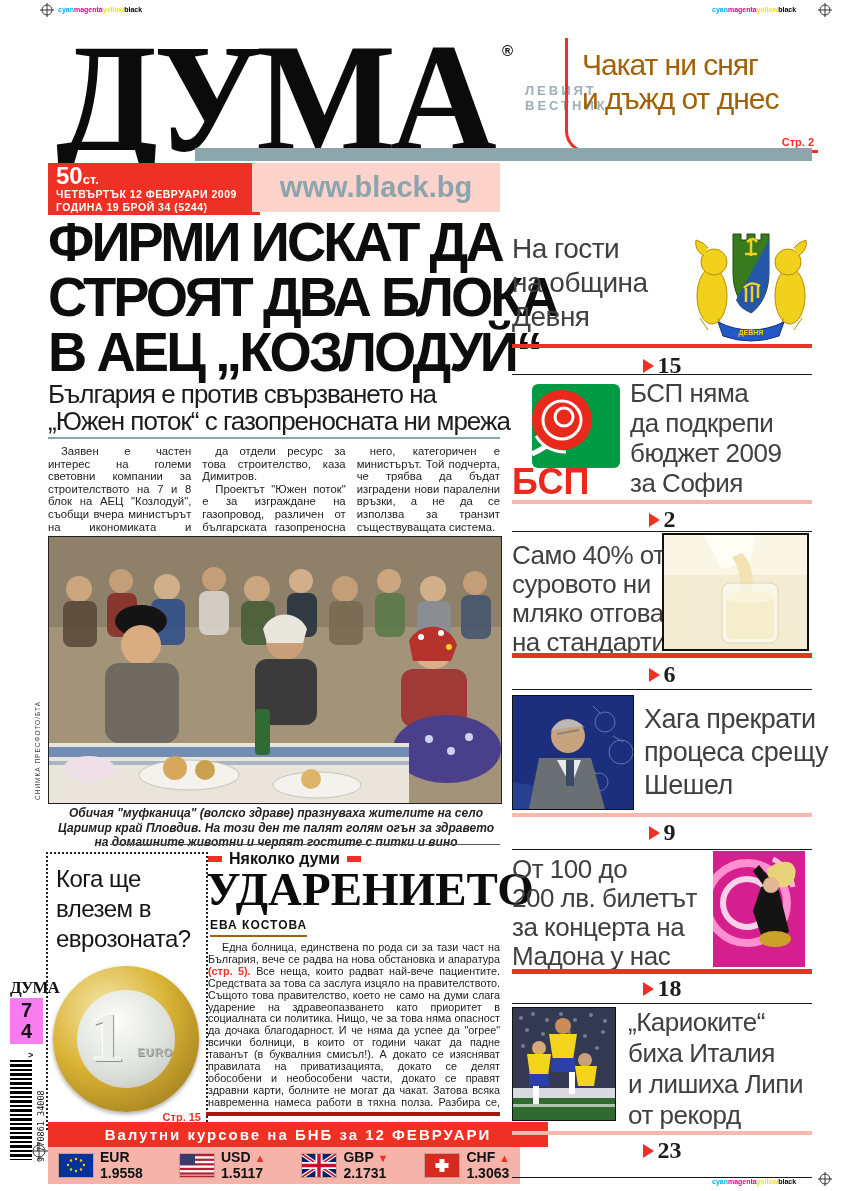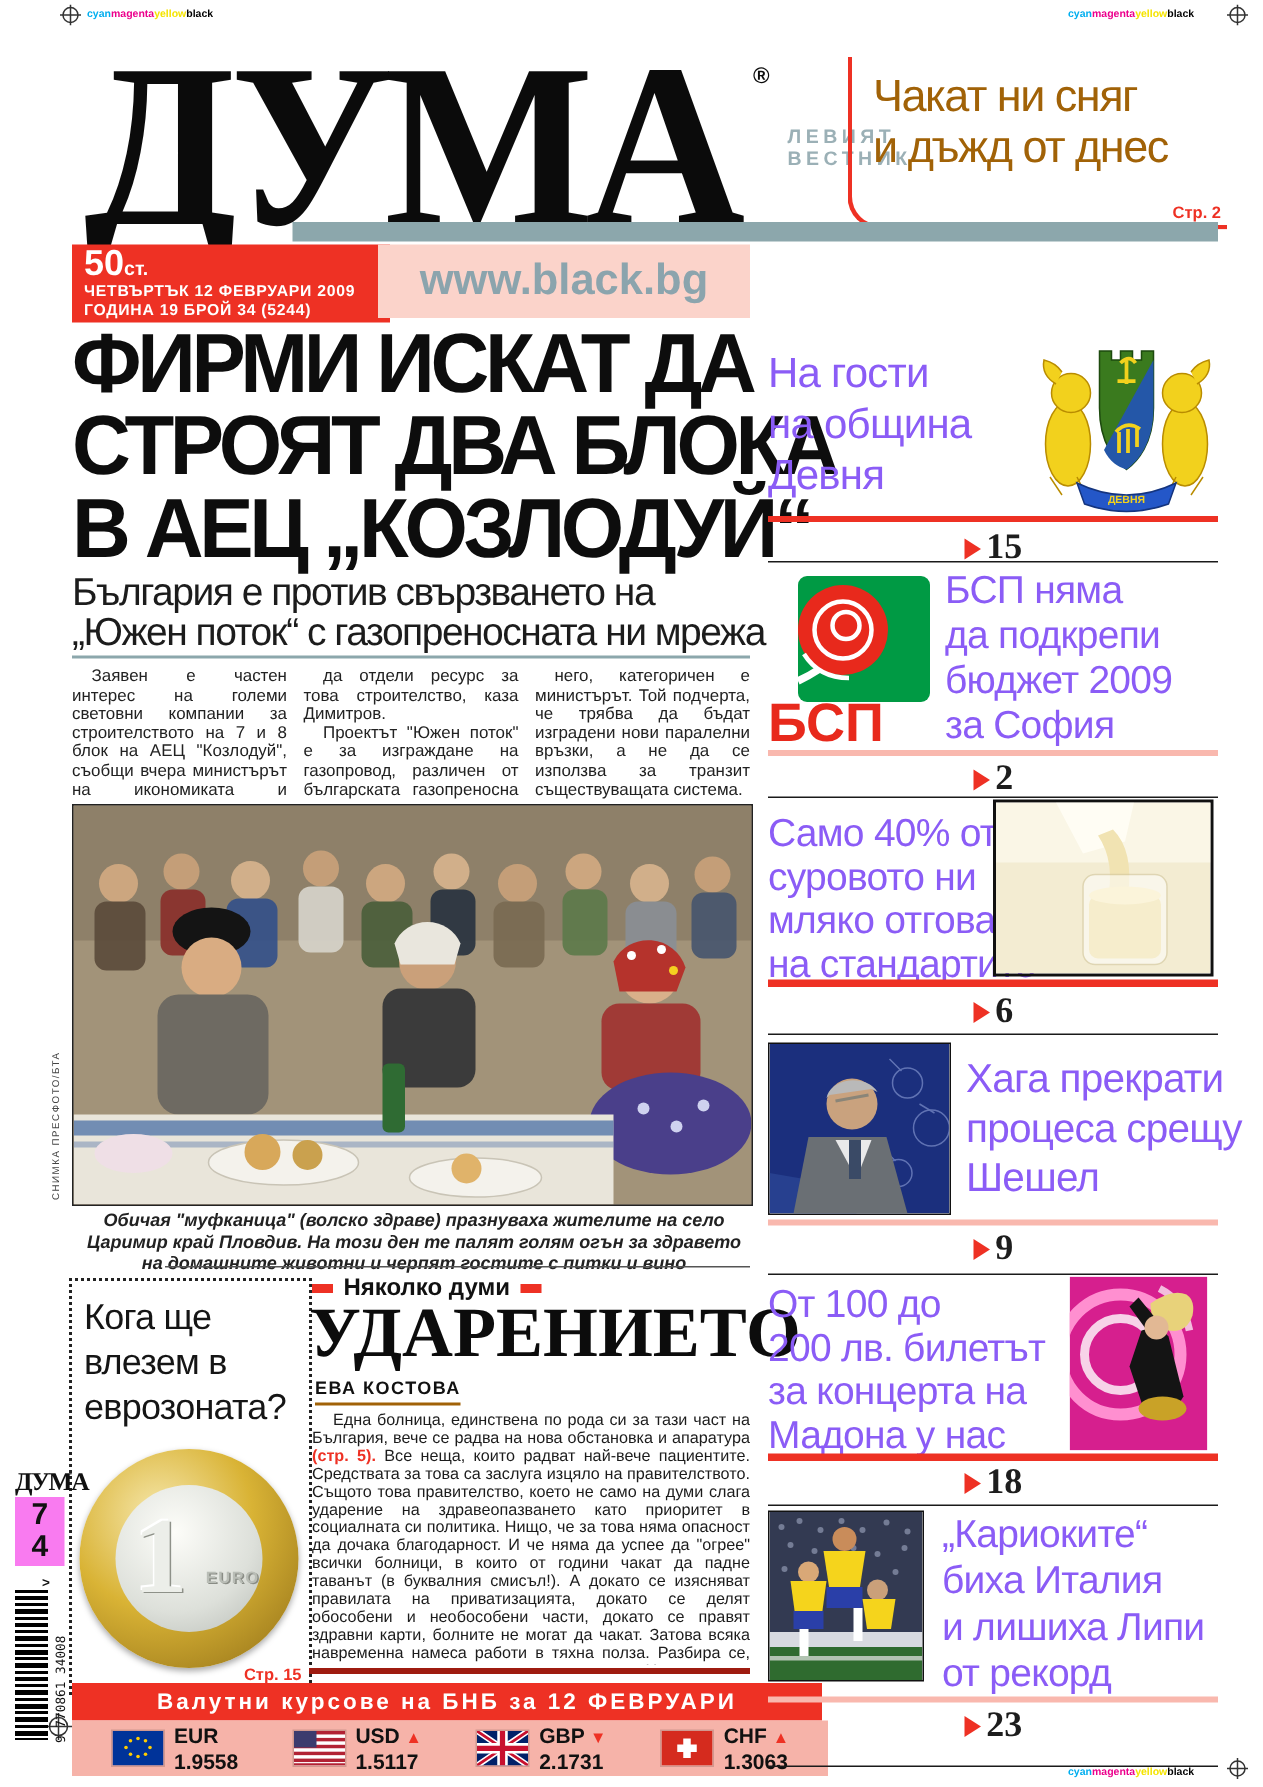--- a/index.html
+++ b/index.html
@@ -54,27 +54,27 @@
   .rubric{display:flex;align-items:center;gap:7px;font-size:16px;font-weight:bold;color:#111;}
   .redsq{width:14px;height:6px;background:#ee3124;display:inline-block;}
   .op-title{font-family:"Liberation Serif",serif;font-weight:bold;font-size:47px;letter-spacing:0;color:#0c0c0c;}
   .op-author{font-size:12px;font-weight:bold;letter-spacing:1px;border-bottom:2px solid #a16207;padding-bottom:3px;}
   .op-body{font-size:10.8px;line-height:11.9px;text-align:justify;color:#1c1c1c;overflow:hidden;}
   .op-body .ref{color:#ee3124;font-weight:bold;}
   .maroonrule{background:#9e1b10;}
   
   .curr-title{background:#ee3124;color:#fff;font-weight:bold;font-size:15px;letter-spacing:2px;
       display:flex;align-items:center;justify-content:center;}
-  .curr-row{background:#f6b3a9;display:flex;align-items:center;justify-content:space-between;padding:0 26px;}
+  .curr-row{background:#f6b3a9;display:flex;align-items:center;justify-content:space-between;padding:0 10px;}
   .curr-item{display:flex;align-items:center;gap:6px;}
   .curr-txt{font-weight:bold;font-size:14px;line-height:15px;color:#111;}
   .trend{color:#ee3124;font-size:11px;}
   .flag{width:34px;height:23px;display:block;border:1px solid rgba(0,0,0,.15);}
   
-  .sbline{font-size:26px;line-height:32px;color:#8b5cf6;letter-spacing:-.5px;white-space:nowrap;}
+  .sbline{font-size:26px;line-height:32px;color:#404040;letter-spacing:-.5px;white-space:nowrap;}
   .sb-rule-red{background:#ee3124;}
   .sb-rule-pink{background:#f9b8ae;}
   .sb-div{background:#1a1a1a;height:1px;}
   .pagenum{display:flex;align-items:center;justify-content:center;gap:4px;width:300px;}
   .tri{width:0;height:0;border-left:11px solid #ee3124;border-top:7px solid transparent;
        border-bottom:7px solid transparent;display:inline-block;}
   .pn{font-family:"Liberation Serif",serif;font-weight:bold;font-size:24px;color:#1d1d1d;
       text-shadow:1px 1px 0 #fff inset;}
   .imgframe{border:2px solid #111;overflow:hidden;}
   

